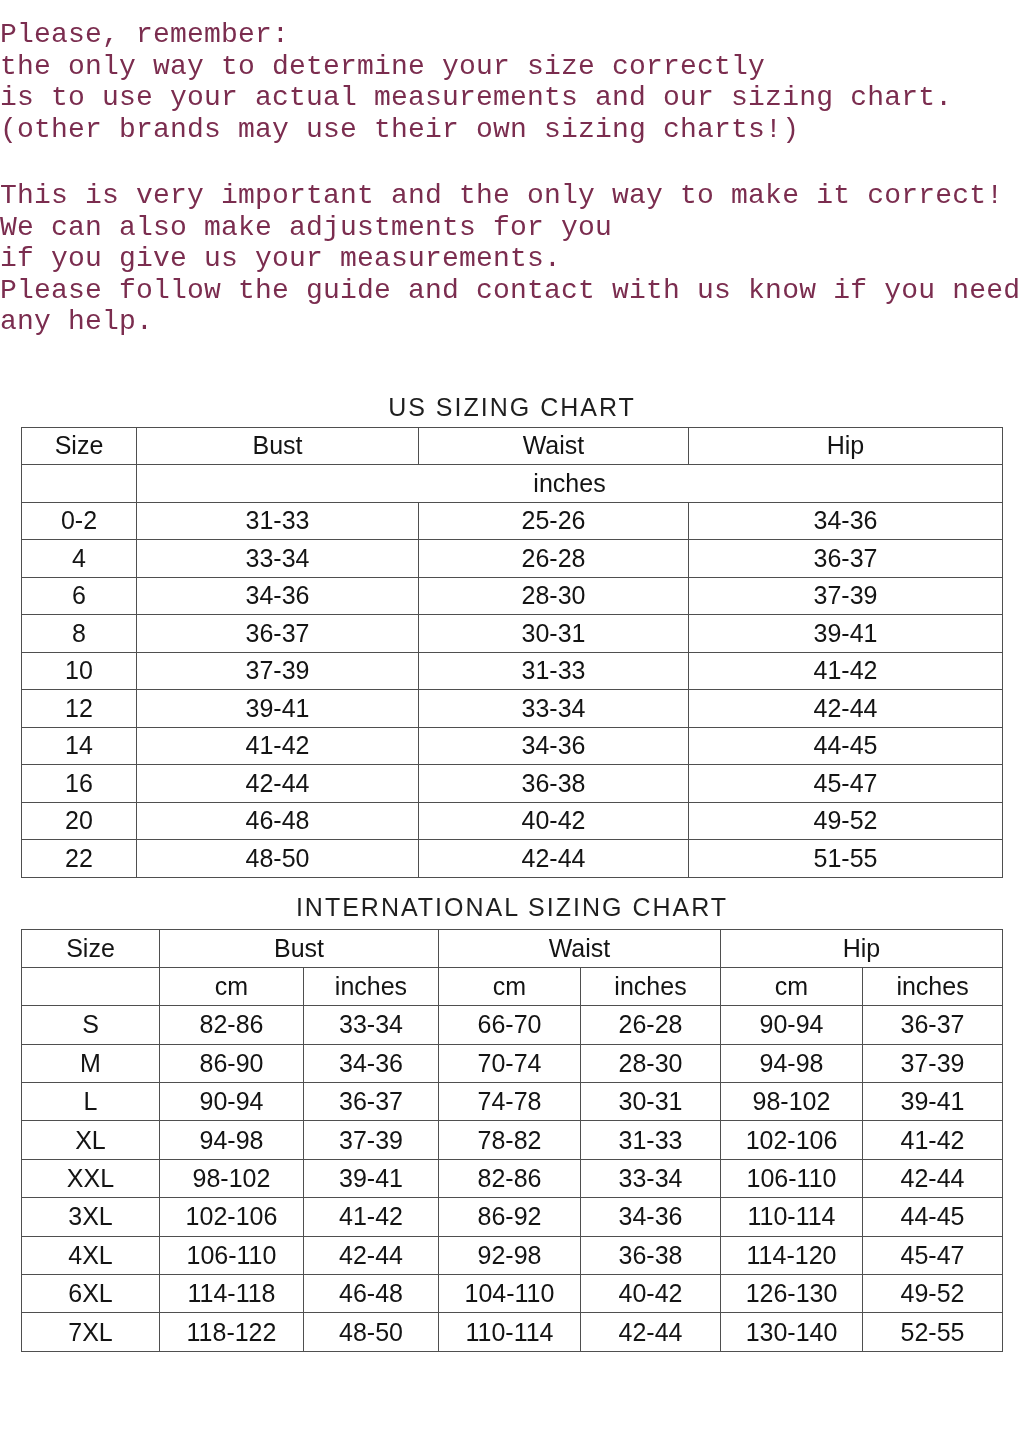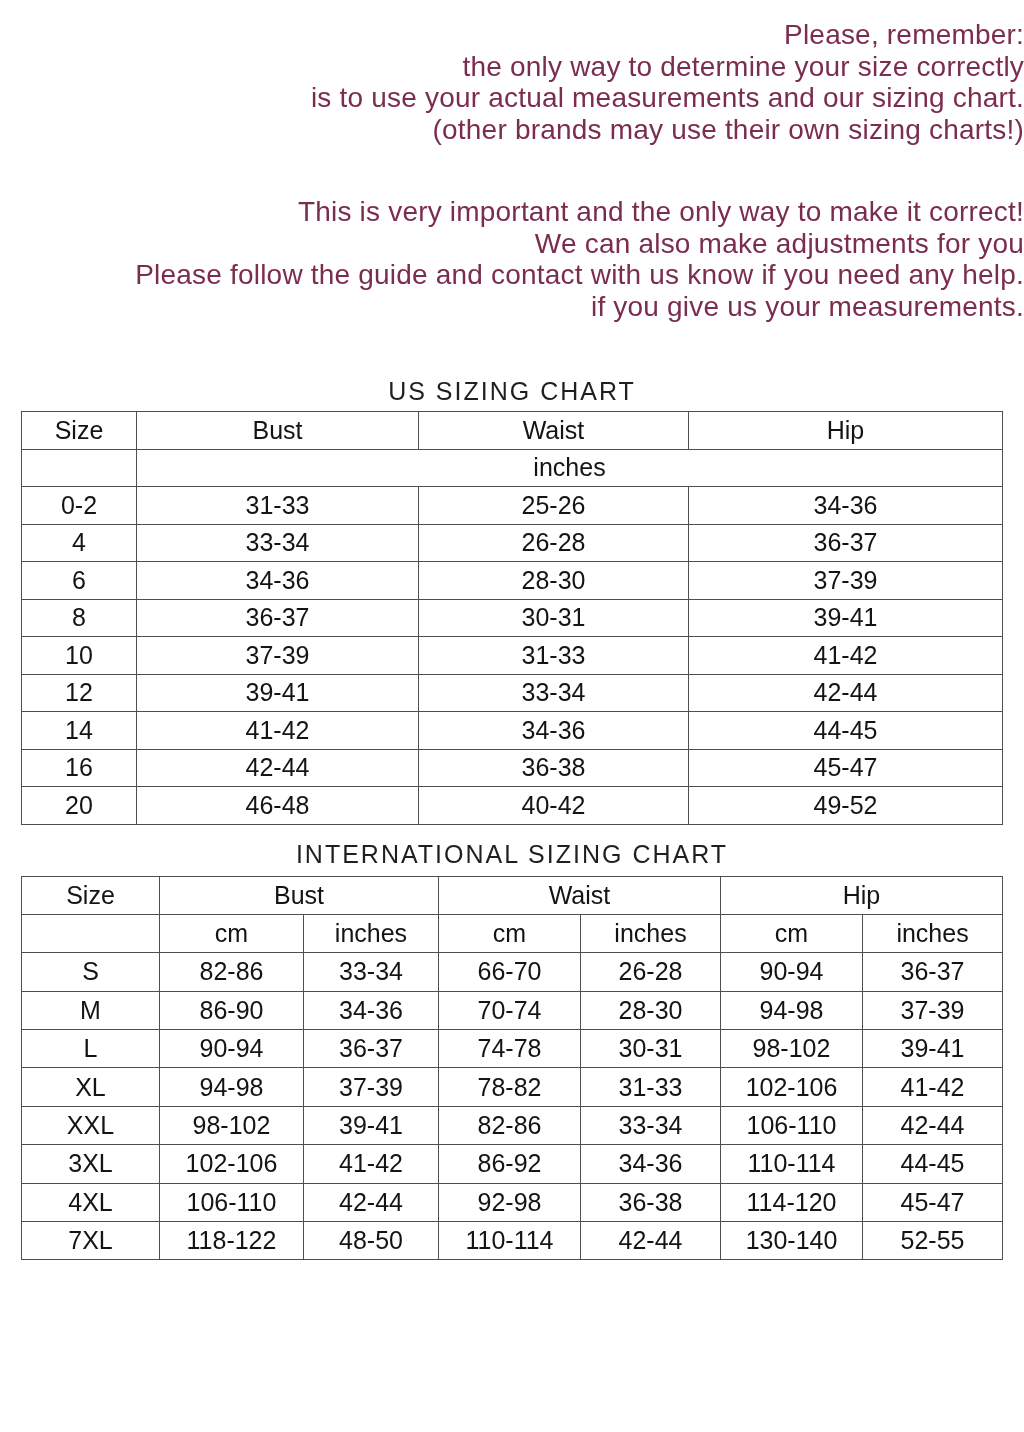--- a/index.html
+++ b/index.html
@@ -9,28 +9,29 @@
   }
   body {
     width: 1024px;
     height: 1432px;
     overflow: hidden;
     font-family: "Liberation Sans", "DejaVu Sans", sans-serif;
     -webkit-font-smoothing: antialiased;
   }
   .intro {
     padding-top: 19px;
-    text-align: right;
+    text-align: left;
     color: #7b2d4f;
     font-size: 28px;
     line-height: 31.5px;
     font-weight: 400;
     letter-spacing: 0.2px;
-  }
-  .intro-paragraph-2 { margin-top: 51px; }
+    font-family: Liberation Mono, monospace;
+  }
+  .intro-paragraph-2 { margin-top: 35px; }
   .chart-title {
     text-align: center;
     color: #1f1f1f;
     font-size: 25px;
     line-height: 26px;
     letter-spacing: 2px;
     white-space: nowrap;
   }
   .us-chart-title   { margin-top: 56px; }
   .intl-chart-title { margin-top: 13px; }
@@ -61,22 +62,22 @@
 <div class="intro">
   <div class="intro-paragraph-1">
     <div>Please, remember:</div>
     <div>the only way to determine your size correctly</div>
     <div>is to use your actual measurements and our sizing chart.</div>
     <div>(other brands may use their own sizing charts!)</div>
   </div>
   <div class="intro-paragraph-2">
     <div>This is very important and the only way to make it correct!</div>
     <div>We can also make adjustments for you</div>
+    <div>if you give us your measurements.</div>
     <div>Please follow the guide and contact with us know if you need any help.</div>
-    <div>if you give us your measurements.</div>
   </div>
 </div>
 
 <div class="chart-title us-chart-title">US SIZING CHART</div>
 
 <table class="size-table us-table">
   <colgroup>
     <col style="width:115px">
     <col style="width:282px">
     <col style="width:270px">
@@ -141,20 +142,26 @@
         <td>16</td>
         <td>42-44</td>
         <td>36-38</td>
         <td>45-47</td>
       </tr>
       <tr>
         <td>20</td>
         <td>46-48</td>
         <td>40-42</td>
         <td>49-52</td>
+      </tr>
+      <tr>
+        <td>22</td>
+        <td>48-50</td>
+        <td>42-44</td>
+        <td>51-55</td>
       </tr>
     </tbody>
 </table>
 
 <div class="chart-title intl-chart-title">INTERNATIONAL SIZING CHART</div>
 
 <table class="size-table intl-table">
   <colgroup>
     <col style="width:138px">
     <col style="width:144px">
@@ -239,20 +246,29 @@
       <tr>
         <td>4XL</td>
         <td>106-110</td>
         <td>42-44</td>
         <td>92-98</td>
         <td>36-38</td>
         <td>114-120</td>
         <td>45-47</td>
       </tr>
       <tr>
+        <td>6XL</td>
+        <td>114-118</td>
+        <td>46-48</td>
+        <td>104-110</td>
+        <td>40-42</td>
+        <td>126-130</td>
+        <td>49-52</td>
+      </tr>
+      <tr>
         <td>7XL</td>
         <td>118-122</td>
         <td>48-50</td>
         <td>110-114</td>
         <td>42-44</td>
         <td>130-140</td>
         <td>52-55</td>
       </tr>
     </tbody>
 </table>

